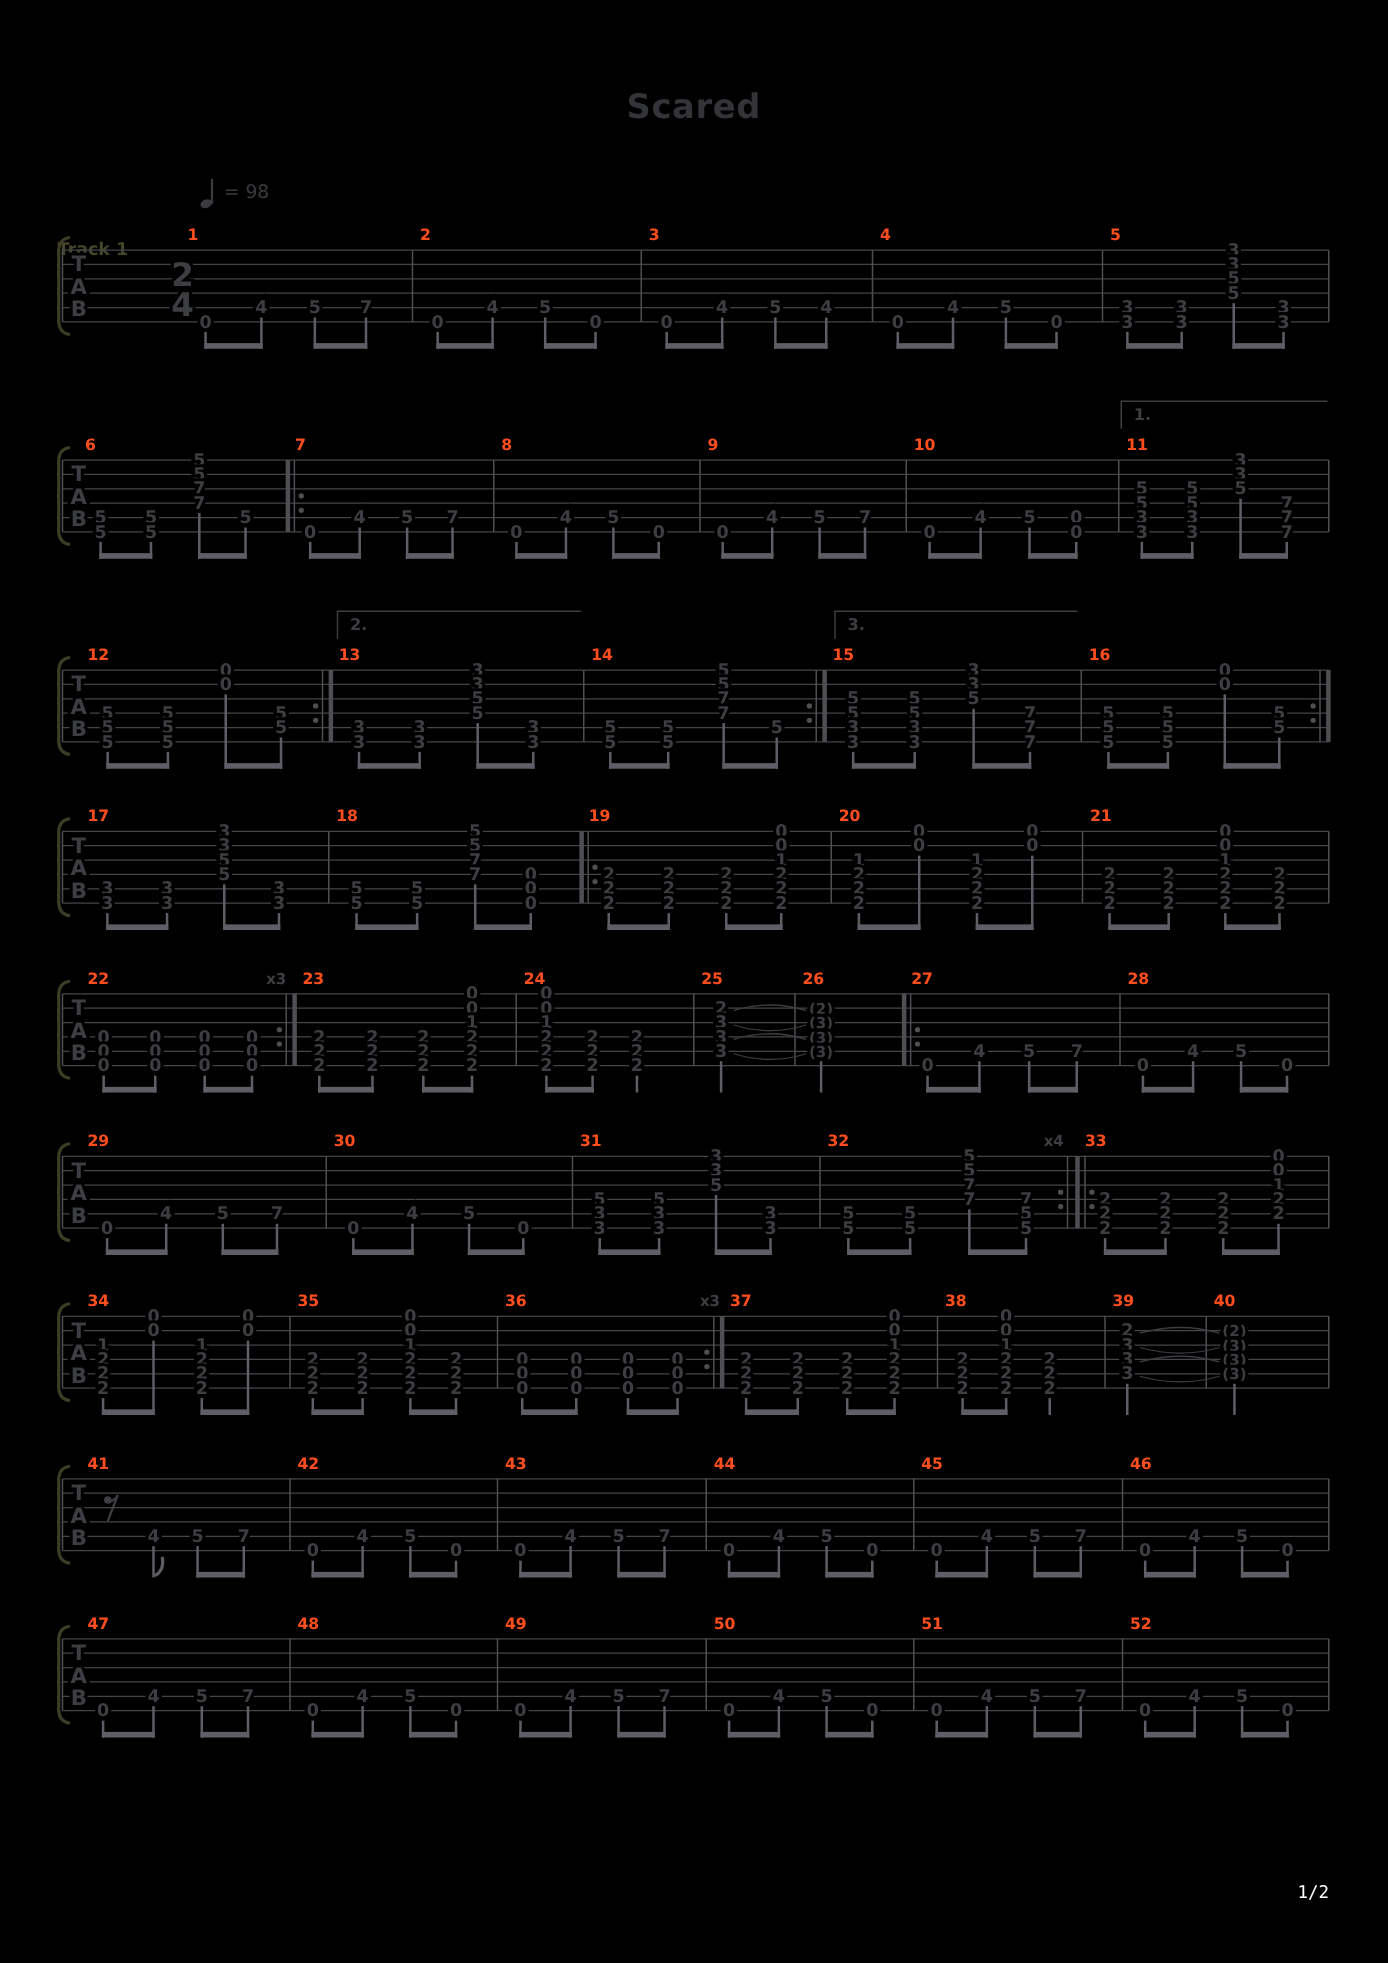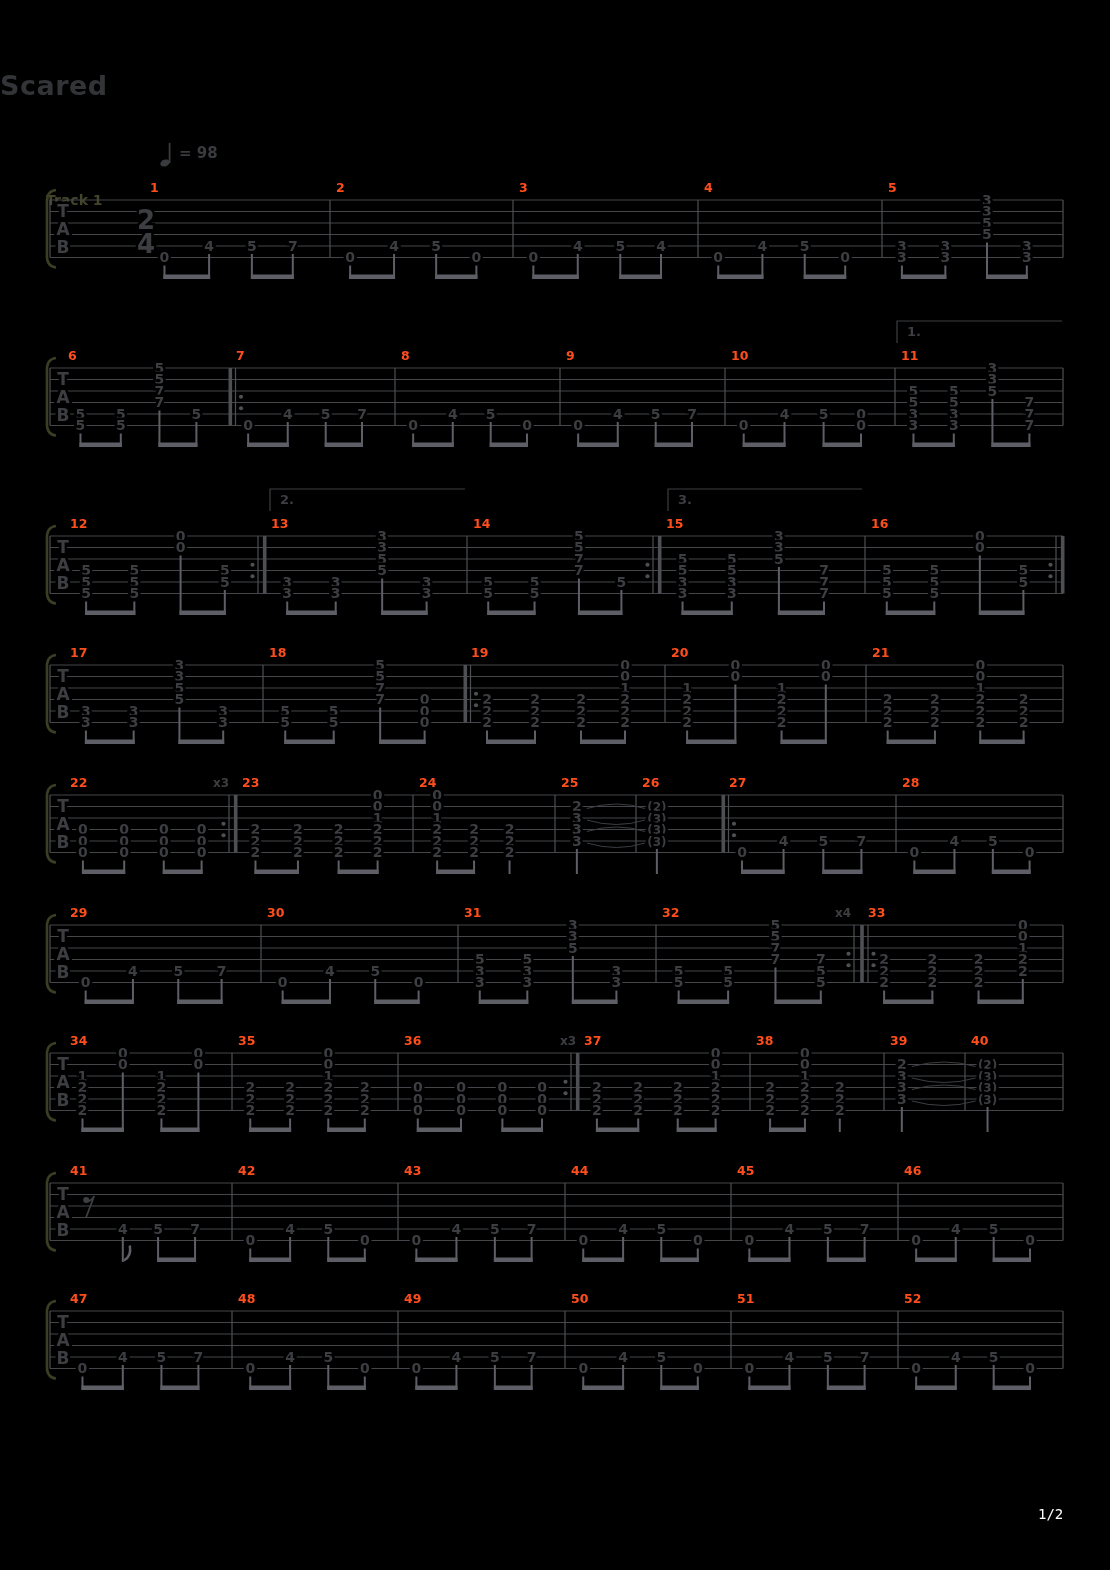--- a/index.html
+++ b/index.html
@@ -1,20 +1,20 @@
 <!DOCTYPE html>
 <html><head>
 <meta charset="utf-8">
 <style>
   html,body{margin:0;padding:0;background:#000;}
   .page{position:relative;width:1110px;height:1570px;background:#000;overflow:hidden;
         font-family:"DejaVu Sans",sans-serif;}
-  .title{position:absolute;top:70px;left:0;width:100%;
+  .title{position:absolute;top:70px;left:0;width:100%;text-align:center;
          font-size:27px;font-weight:bold;color:#323437;letter-spacing:.5px;}
-  .tempo{position:absolute;left:160px;top:141px;color:#3a3b3f;font-weight:bold;
+  .tempo{position:absolute;left:160px;top:141px;color:#3a3b3f;font-weight:normal;
          font-size:15px;display:flex;align-items:flex-start;gap:5px;}
   .tempo svg{fill:#3a3b3f;}
   .tempo span{margin-top:3px;}
   .track-label{position:absolute;left:46px;top:192px;font-size:14px;font-weight:bold;color:#45452b;}
   #score{position:absolute;left:0;top:0;}
   .page-indicator{position:absolute;left:1038px;top:1506px;font-size:14px;color:#ffffff;
                   font-family:"DejaVu Sans Mono",monospace;}
 </style>
 </head>
 <body>

